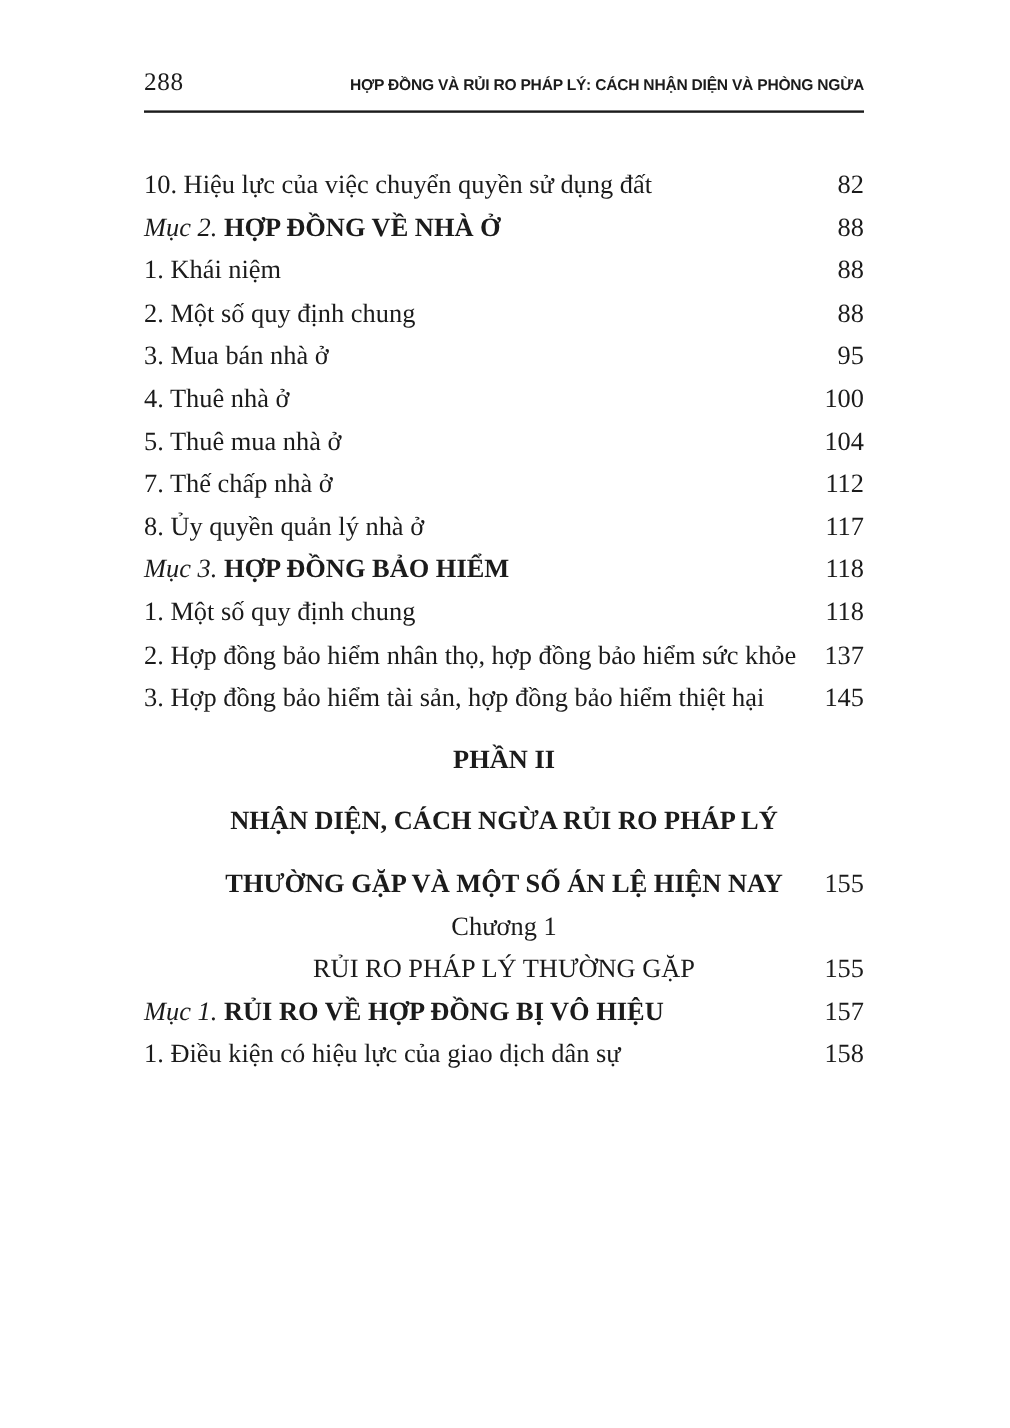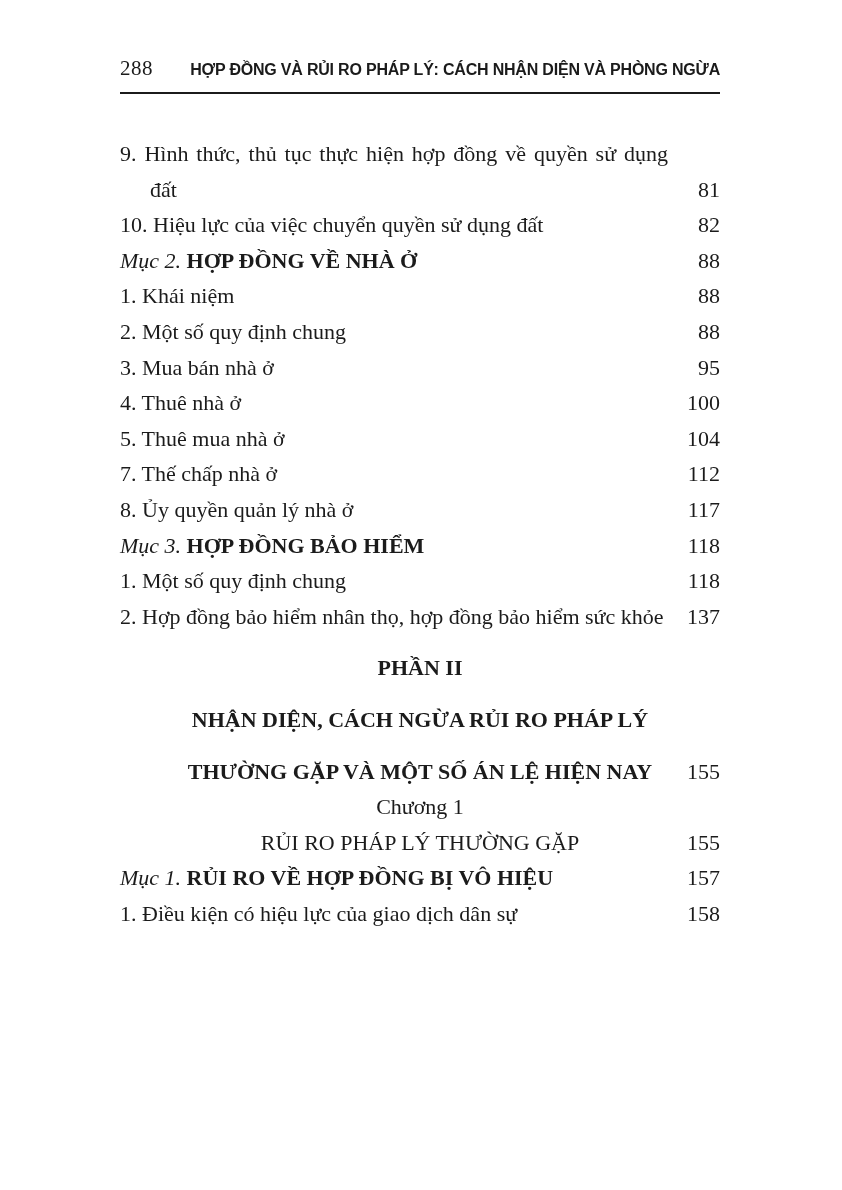--- a/index.html
+++ b/index.html
@@ -27,21 +27,21 @@
   }
   .header .pagenum {
     font-size: 21px;
     letter-spacing: 0.5px;
   }
   .header .booktitle {
     flex: 1;
     text-align: right;
     font-family: "Liberation Sans", "DejaVu Sans", sans-serif;
     font-weight: 700;
-    font-size: 16px;
+    font-size: 13px;
     letter-spacing: -0.2px;
     white-space: nowrap;
   }
   .toc {
     margin-top: 42px;
   }
   .toc-row {
     display: flex;
     align-items: flex-end;
     font-size: 22px;
@@ -82,24 +82,20 @@
 </head>
 <body>
 
 <div class="page">
   <div class="header">
     <span class="pagenum">288</span>
     <span class="booktitle">HỢP ĐỒNG VÀ RỦI RO PHÁP LÝ: CÁCH NHẬN DIỆN VÀ PHÒNG NGỪA</span>
   </div>
   <div class="toc">
       <div class="toc-row style-item">
-        <div class="toc-text">9. Hình thức, thủ tục thực hiện hợp đồng về quyền sử dụng đất</div>
-        <div class="toc-page">81</div>
-      </div>
-      <div class="toc-row style-item">
         <div class="toc-text">10. Hiệu lực của việc chuyển quyền sử dụng đất</div>
         <div class="toc-page">82</div>
       </div>
       <div class="toc-row style-muc">
         <div class="toc-text"><span class="muc-prefix">Mục 2. </span><span class="muc-title">HỢP ĐỒNG VỀ NHÀ Ở</span></div>
         <div class="toc-page">88</div>
       </div>
       <div class="toc-row style-item">
         <div class="toc-text">1. Khái niệm</div>
         <div class="toc-page">88</div>
@@ -133,20 +129,24 @@
         <div class="toc-page">118</div>
       </div>
       <div class="toc-row style-item">
         <div class="toc-text">1. Một số quy định chung</div>
         <div class="toc-page">118</div>
       </div>
       <div class="toc-row style-item">
         <div class="toc-text">2. Hợp đồng bảo hiểm nhân thọ, hợp đồng bảo hiểm sức khỏe</div>
         <div class="toc-page">137</div>
       </div>
+      <div class="toc-row style-item">
+        <div class="toc-text">3. Hợp đồng bảo hiểm tài sản, hợp đồng bảo hiểm thiệt hại</div>
+        <div class="toc-page">145</div>
+      </div>
       <div class="toc-row style-center-bold row-center">
         <div class="toc-text">PHẦN II</div>
       </div>
       <div class="toc-row style-center-bold row-center">
         <div class="toc-text">NHẬN DIỆN, CÁCH NGỪA RỦI RO PHÁP LÝ</div>
       </div>
       <div class="toc-row style-center-bold row-center">
         <div class="toc-text">THƯỜNG GẶP VÀ MỘT SỐ ÁN LỆ HIỆN NAY</div>
         <div class="toc-page">155</div>
       </div>

